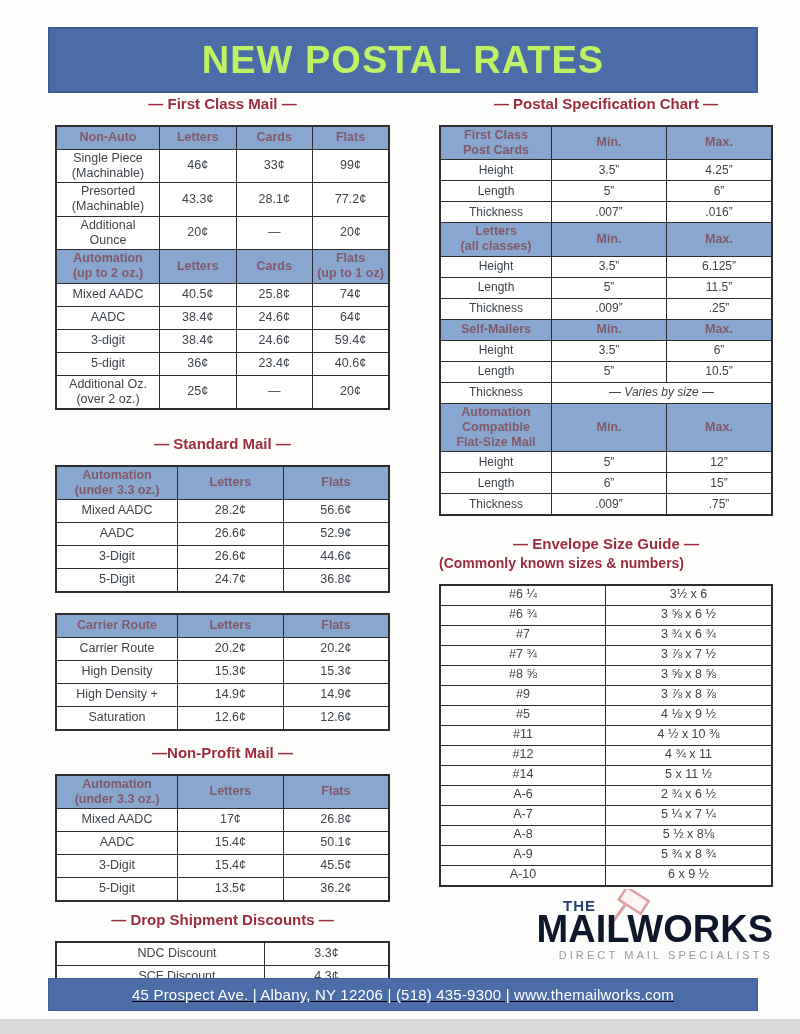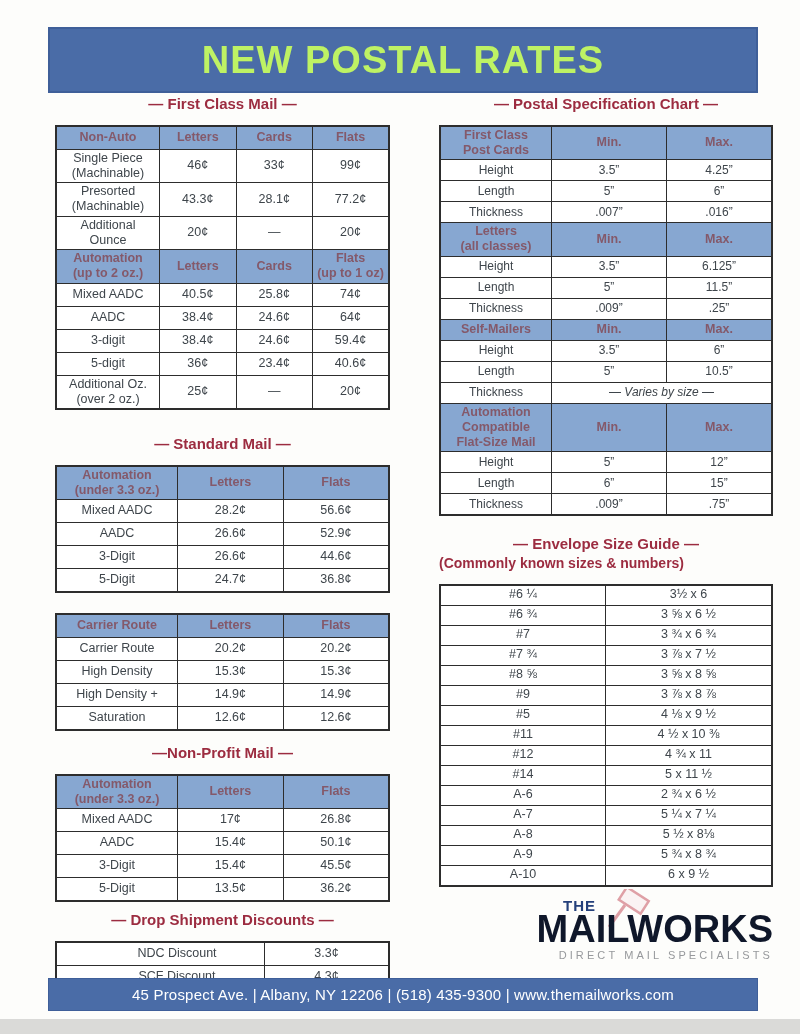--- a/index.html
+++ b/index.html
@@ -64,21 +64,21 @@
     color:#0f172a; font-weight:bold; font-size:38px; line-height:1;
     letter-spacing:0px; white-space:nowrap;
   }
   .logo-sub {
     position:absolute; left:0; top:52px; width:252px; text-align:right;
     color:#97999c; font-size:11px; letter-spacing:3.1px; white-space:nowrap;
   }
   .footer-bar {
     position:absolute; left:48px; top:978px; width:708px; height:31px;
     background:#4a6ca7; border:1px solid #3f5f99;
-    display:flex; align-items:center; justify-content:center;
+    display:flex; align-items:center; justify-content:center;text-decoration:underline;
   }
   .footer-text { color:#fff; font-size:15px; letter-spacing:0.2px; }
   .bottom-strip {
     position:absolute; left:0; bottom:0; width:800px; height:15px; background:#dadad8;
   }
 </style>
 </head>
 <body>
 
 <div class="banner">

